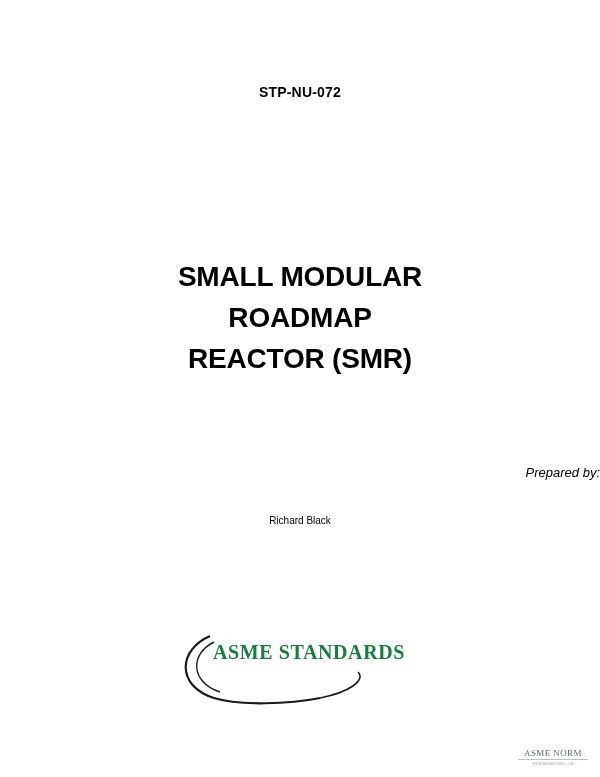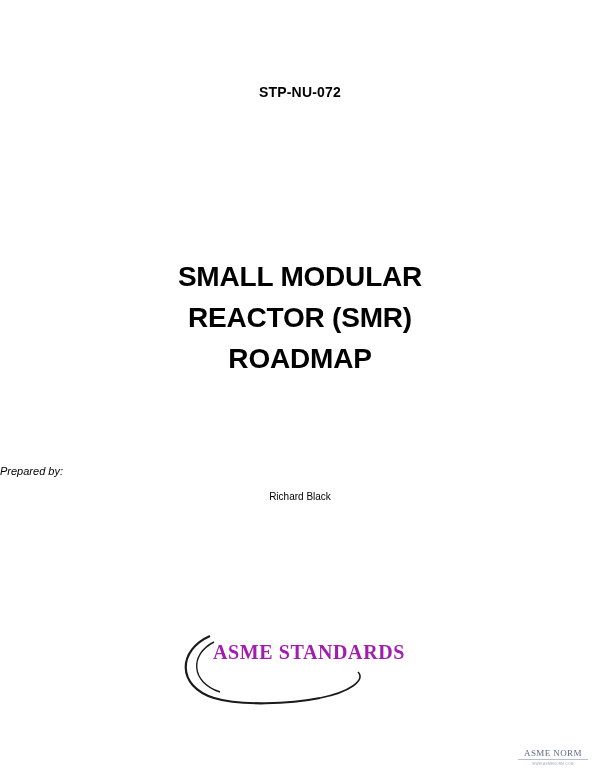--- a/index.html
+++ b/index.html
@@ -49,36 +49,37 @@
   .title-line {
     display: block;
   }
 
   
   .prepared-by {
     position: absolute;
     top: 465px;
     left: 0;
     width: 600px;
-    text-align: left;
-    font-size: 11px;
+    text-align: right;
+    font-size: 13px;
     font-style: italic;
   }
 
   .authors {
     position: absolute;
     top: 490px;
     left: 0;
     width: 600px;
     text-align: center;
     font-size: 10px;
     line-height: 13px;
   }
   .author-line {
     display: block;
+    margin-top: 24px;
   }
 
   
   .logo-block {
     position: absolute;
     top: 628px;
     left: 0;
     width: 600px;
     height: 80px;
   }
@@ -92,21 +93,21 @@
     position: absolute;
     left: 0;
     top: 12px;
     width: 260px;
     text-align: center;
     font-family: "Liberation Serif", serif;
     font-size: 20px;
     font-weight: bold;
     line-height: 25px;
     letter-spacing: 0.6px;
-    color: #a21caf;
+    color: #15803d;
   }
   .logo-line1 { display: block; padding-left: 18px; }
   .logo-line2 { display: block; padding-left: 26px; }
   .logo-swoosh {
     position: absolute;
     left: 0;
     top: 0;
     width: 260px;
     height: 80px;
     pointer-events: none;
@@ -146,22 +147,22 @@
 </style>
 </head>
 <body>
 
 <div class="page">
 
   <div class="doc-number">STP-NU-072</div>
 
   <div class="title-block">
     <span class="title-line">SMALL MODULAR</span>
+    <span class="title-line">ROADMAP</span>
     <span class="title-line">REACTOR (SMR)</span>
-    <span class="title-line">ROADMAP</span>
   </div>
 
   <div class="prepared-by">Prepared by:</div>
 
   <div class="authors">
     <span class="author-line">Richard Black</span>
   </div>
 
   <div class="logo-block">
     <div class="logo-inner">

